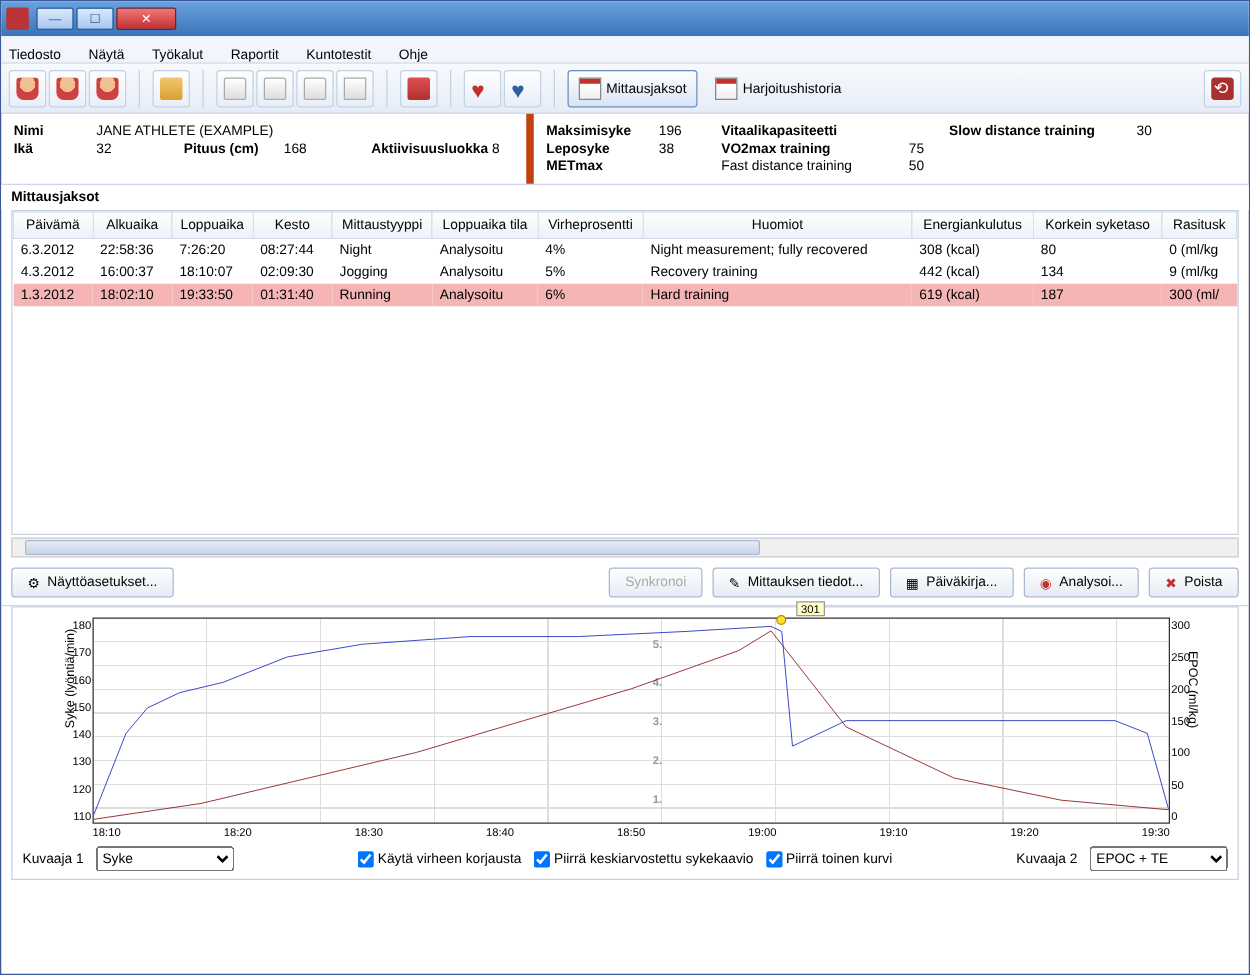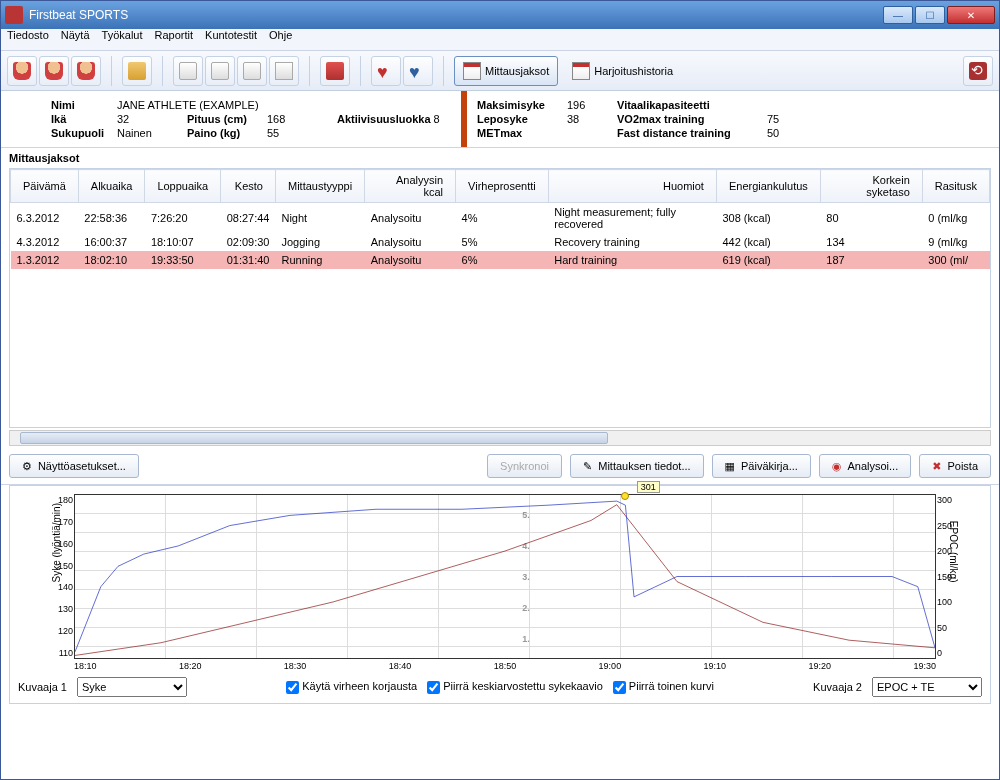--- a/index.html
+++ b/index.html
@@ -4,48 +4,48 @@
 <style>
 * { box-sizing: border-box; margin: 0; padding: 0; }
 body { font-family: Tahoma, Arial, sans-serif; font-size: 11px; background: #5a8bc4; overflow: hidden; }
 .window { width: 1000px; height: 780px; background: #fff; border: 1px solid #3b5998; display: flex; flex-direction: column; }
 .titlebar { height: 28px; background: linear-gradient(#6aa2e0,#3c73b8); display: flex; align-items: center; color: #fff; padding: 0 4px; }
 .titlebar .app-icon { width: 18px; height: 18px; background: #b93535; margin-right: 6px; border-radius: 2px; position: relative; }
 .titlebar .title { flex: 1; font-size: 12px; }
 .win-btns { display: flex; gap: 2px; }
 .win-btn { width: 30px; height: 18px; background: linear-gradient(#dbe9fa,#a8c8ef); border: 1px solid #2e5f9e; border-radius: 2px; display: flex; align-items: center; justify-content: center; font-size: 10px; color: #2e5f9e; }
 .win-btn.close { width: 48px; background: linear-gradient(#f07878,#c23030); color: #fff; border-color: #7d1f1f; }
-.menubar { height: 22px; background: #f2f6fc; display: flex; align-items: flex-start; padding: 0 6px; gap: 12px; border-bottom: 1px solid #ccd5e5; }
+.menubar { height: 22px; background: #f2f6fc; display: flex; align-items: flex-end; padding: 0 6px; gap: 22px; border-bottom: 1px solid #ccd5e5; }
 .menubar span { cursor: default; }
 .toolbar { height: 40px; background: linear-gradient(#f7f9fd,#e6ecf7); border-bottom: 1px solid #c2cfdf; display: flex; align-items: center; padding: 0 6px; gap: 6px; }
 .tb-group { display: flex; gap: 2px; }
 .tb-btn { width: 30px; height: 30px; background: linear-gradient(#fefefe,#e8eef8); border: 1px solid #c5d2e3; border-radius: 3px; display: flex; align-items: center; justify-content: center; }
 .tb-sep { width: 1px; height: 30px; background: #c5d2e3; margin: 0 4px; }
 .tb-wide { width: auto; padding: 0 8px; gap: 4px; font-size: 11px; }
 .tb-right { margin-left: auto; }
 .icon { width: 18px; height: 18px; display: inline-block; }
 .icon-person { background: radial-gradient(circle at 50% 30%, #f0c090 40%, transparent 41%), linear-gradient(#d04040,#d04040); border-radius: 3px 3px 6px 6px; }
 .icon-folder { background: linear-gradient(#f0c870,#d8a030); border-radius: 2px; }
 .icon-heart { color: #c23030; font-size: 18px; }
 .icon-cal { border: 1px solid #888; background: linear-gradient(#fff 30%,#eee); position: relative; }
 .icon-cal::before { content:""; position:absolute; top:0;left:0;right:0;height:4px;background:#c23030; }
 .icon-net { background: #a83030; border-radius: 3px; position: relative; }
 .icon-net::after { content:"⟲"; color:#fff; font-size:14px; position:absolute; top:0; left:2px; }
-.info-panel { display: flex; border-bottom: 1px solid #ccd5e5; font-size: 11px; padding-left: 40px; }
+.info-panel { display: flex; border-bottom: 1px solid #ccd5e5; font-size: 11px; }
 .info-left, .info-right { padding: 6px 10px; }
 .info-left { flex: 0 0 420px; }
 .info-right { flex: 1; border-left: 6px solid #c2410c; }
 .info-row { display: flex; margin: 2px 0; }
 .info-row .lbl { width: 66px; font-weight: bold; }
 .info-row .val { width: 70px; }
 .info-row .lbl2 { width: 80px; font-weight: bold; }
 .section-label { padding: 4px 8px; font-weight: bold; background: #fff; }
 .table-wrap { border: 1px solid #c5d2e3; margin: 0 8px; height: 260px; overflow: auto; background: #fff; }
 table { width: 100%; border-collapse: collapse; font-size: 11px; }
-th { background: linear-gradient(#fdfdfe,#eef2f9); border: 1px solid #d0d8e5; padding: 4px 12px; text-align: right; font-weight: normal; position: sticky; top: 0; margin-left: 12px; }
+th { background: linear-gradient(#fdfdfe,#eef2f9); border: 1px solid #d0d8e5; padding: 4px 2px; text-align: center; font-weight: normal; position: sticky; top: 0; margin-left: 12px; }
 td { padding: 3px 6px; border-bottom: 0; }
 tr.sel td { background: #f6b5b5; }
 .hscroll { height: 16px; margin: 2px 8px 6px; background: #f0f0f0; border: 1px solid #ccc; position: relative; }
 .hscroll .thumb { position: absolute; left: 10px; width: 60%; top: 1px; bottom: 1px; background: linear-gradient(#e6ecf5,#c7d4e6); border: 1px solid #a8b8d0; border-radius: 2px; }
 .action-row { display: flex; gap: 8px; padding: 2px 8px 6px; border-bottom: 1px solid #ccd5e5; }
 .action-row .spacer { flex: 1; }
 .btn { height: 24px; padding: 0 12px; background: linear-gradient(#fefefe,#e6ecf5); border: 1px solid #a8b8d0; border-radius: 3px; display: flex; align-items: center; gap: 6px; font-size: 11px; }
 .btn.disabled { color: #aaa; }
 .tabs { display: flex; margin: 4px 8px 0; }
 .tab { padding: 4px 10px; border: 1px solid #c5d2e3; border-bottom: none; background: #f4f7fc; border-radius: 3px 3px 0 0; margin-right: 2px; }
@@ -69,21 +69,20 @@
 input[type=checkbox] { vertical-align: middle; }
 .statusbar { height: 22px; border-top: 1px solid #ccd5e5; display: flex; align-items: center; justify-content: center; background: #f4f7fc; font-size: 11px; margin-top: auto; }
 .te-marks { position: absolute; left: 52%; top: 4px; bottom: 4px; display: flex; flex-direction: column; justify-content: space-around; font-size: 9px; color: #999; font-weight: bold; }
 </style>
 </head>
 <body>
 
 <div class="window">
   <div class="titlebar">
     <div class="app-icon"></div>
-    <div class="title">Firstbeat SPORTS</div>
     <div class="win-btns">
       <div class="win-btn">—</div>
       <div class="win-btn">☐</div>
       <div class="win-btn close">✕</div>
     </div>
   </div>
 
   <div class="menubar">
     <span>Tiedosto</span>
     <span>Näytä</span>
@@ -157,26 +156,20 @@
     <div class="info-left">
       <div class="info-row">
           <span class="lbl">Nimi</span>
           <span>JANE ATHLETE (EXAMPLE)</span>
         </div>
       <div class="info-row">
         <span class="lbl">Ikä</span><span class="val">32</span>
         <span class="lbl2">Pituus (cm)</span><span class="val">168</span>
         <span style="font-weight:bold">Aktiivisuusluokka</span>&nbsp;<span>8</span>
       </div>
-      <div class="info-row">
-        <span class="lbl">Sukupuoli</span>
-          <span class="val">Nainen</span>
-        <span class="lbl2">Paino (kg)</span>
-          <span>55</span>
-      </div>
     </div>
     <div class="info-right">
       <div style="display:flex;gap:20px">
         <div>
           <div class="info-row">
               <span style="width:90px;font-weight:bold">Maksimisyke</span>
               <span style="width:30px">196</span>
             </div>
           <div class="info-row">
               <span style="width:90px;font-weight:bold">Leposyke</span>
@@ -188,40 +181,46 @@
         </div>
         <div>
           <div class="info-row">
               <span style="width:150px;font-weight:bold">Vitaalikapasiteetti</span>
             </div>
           <div class="info-row">
               <span style="width:150px;font-weight:bold">VO2max training</span>
               <span>75</span>
             </div>
           <div class="info-row">
-              <span style="width:150px;font-weight:bold">Fast distance training</span>
+              <span style="width:150px;font-weight:normal">Fast distance training</span>
               <span>50</span>
+            </div>
+        </div>
+        <div>
+          <div class="info-row">
+              <span style="width:150px;font-weight:bold">Slow distance training</span>
+              <span>30</span>
             </div>
         </div>
       </div>
     </div>
   </div>
 
   <div class="section-label">Mittausjaksot</div>
 
   <div class="table-wrap">
     <table>
       <thead>
           <tr id="thead-row">
             <th>Päivämä</th>
             <th>Alkuaika</th>
             <th>Loppuaika</th>
             <th>Kesto</th>
             <th>Mittaustyyppi</th>
-            <th>Analyysin kcal</th>
+            <th>Loppuaika tila</th>
             <th>Virheprosentti</th>
             <th>Huomiot</th>
             <th>Energiankulutus</th>
             <th>Korkein syketaso</th>
             <th>Rasitusk</th>
           </tr>
         </thead>
       <tbody id="tbody">
           <tr>
             <td>6.3.2012</td>

